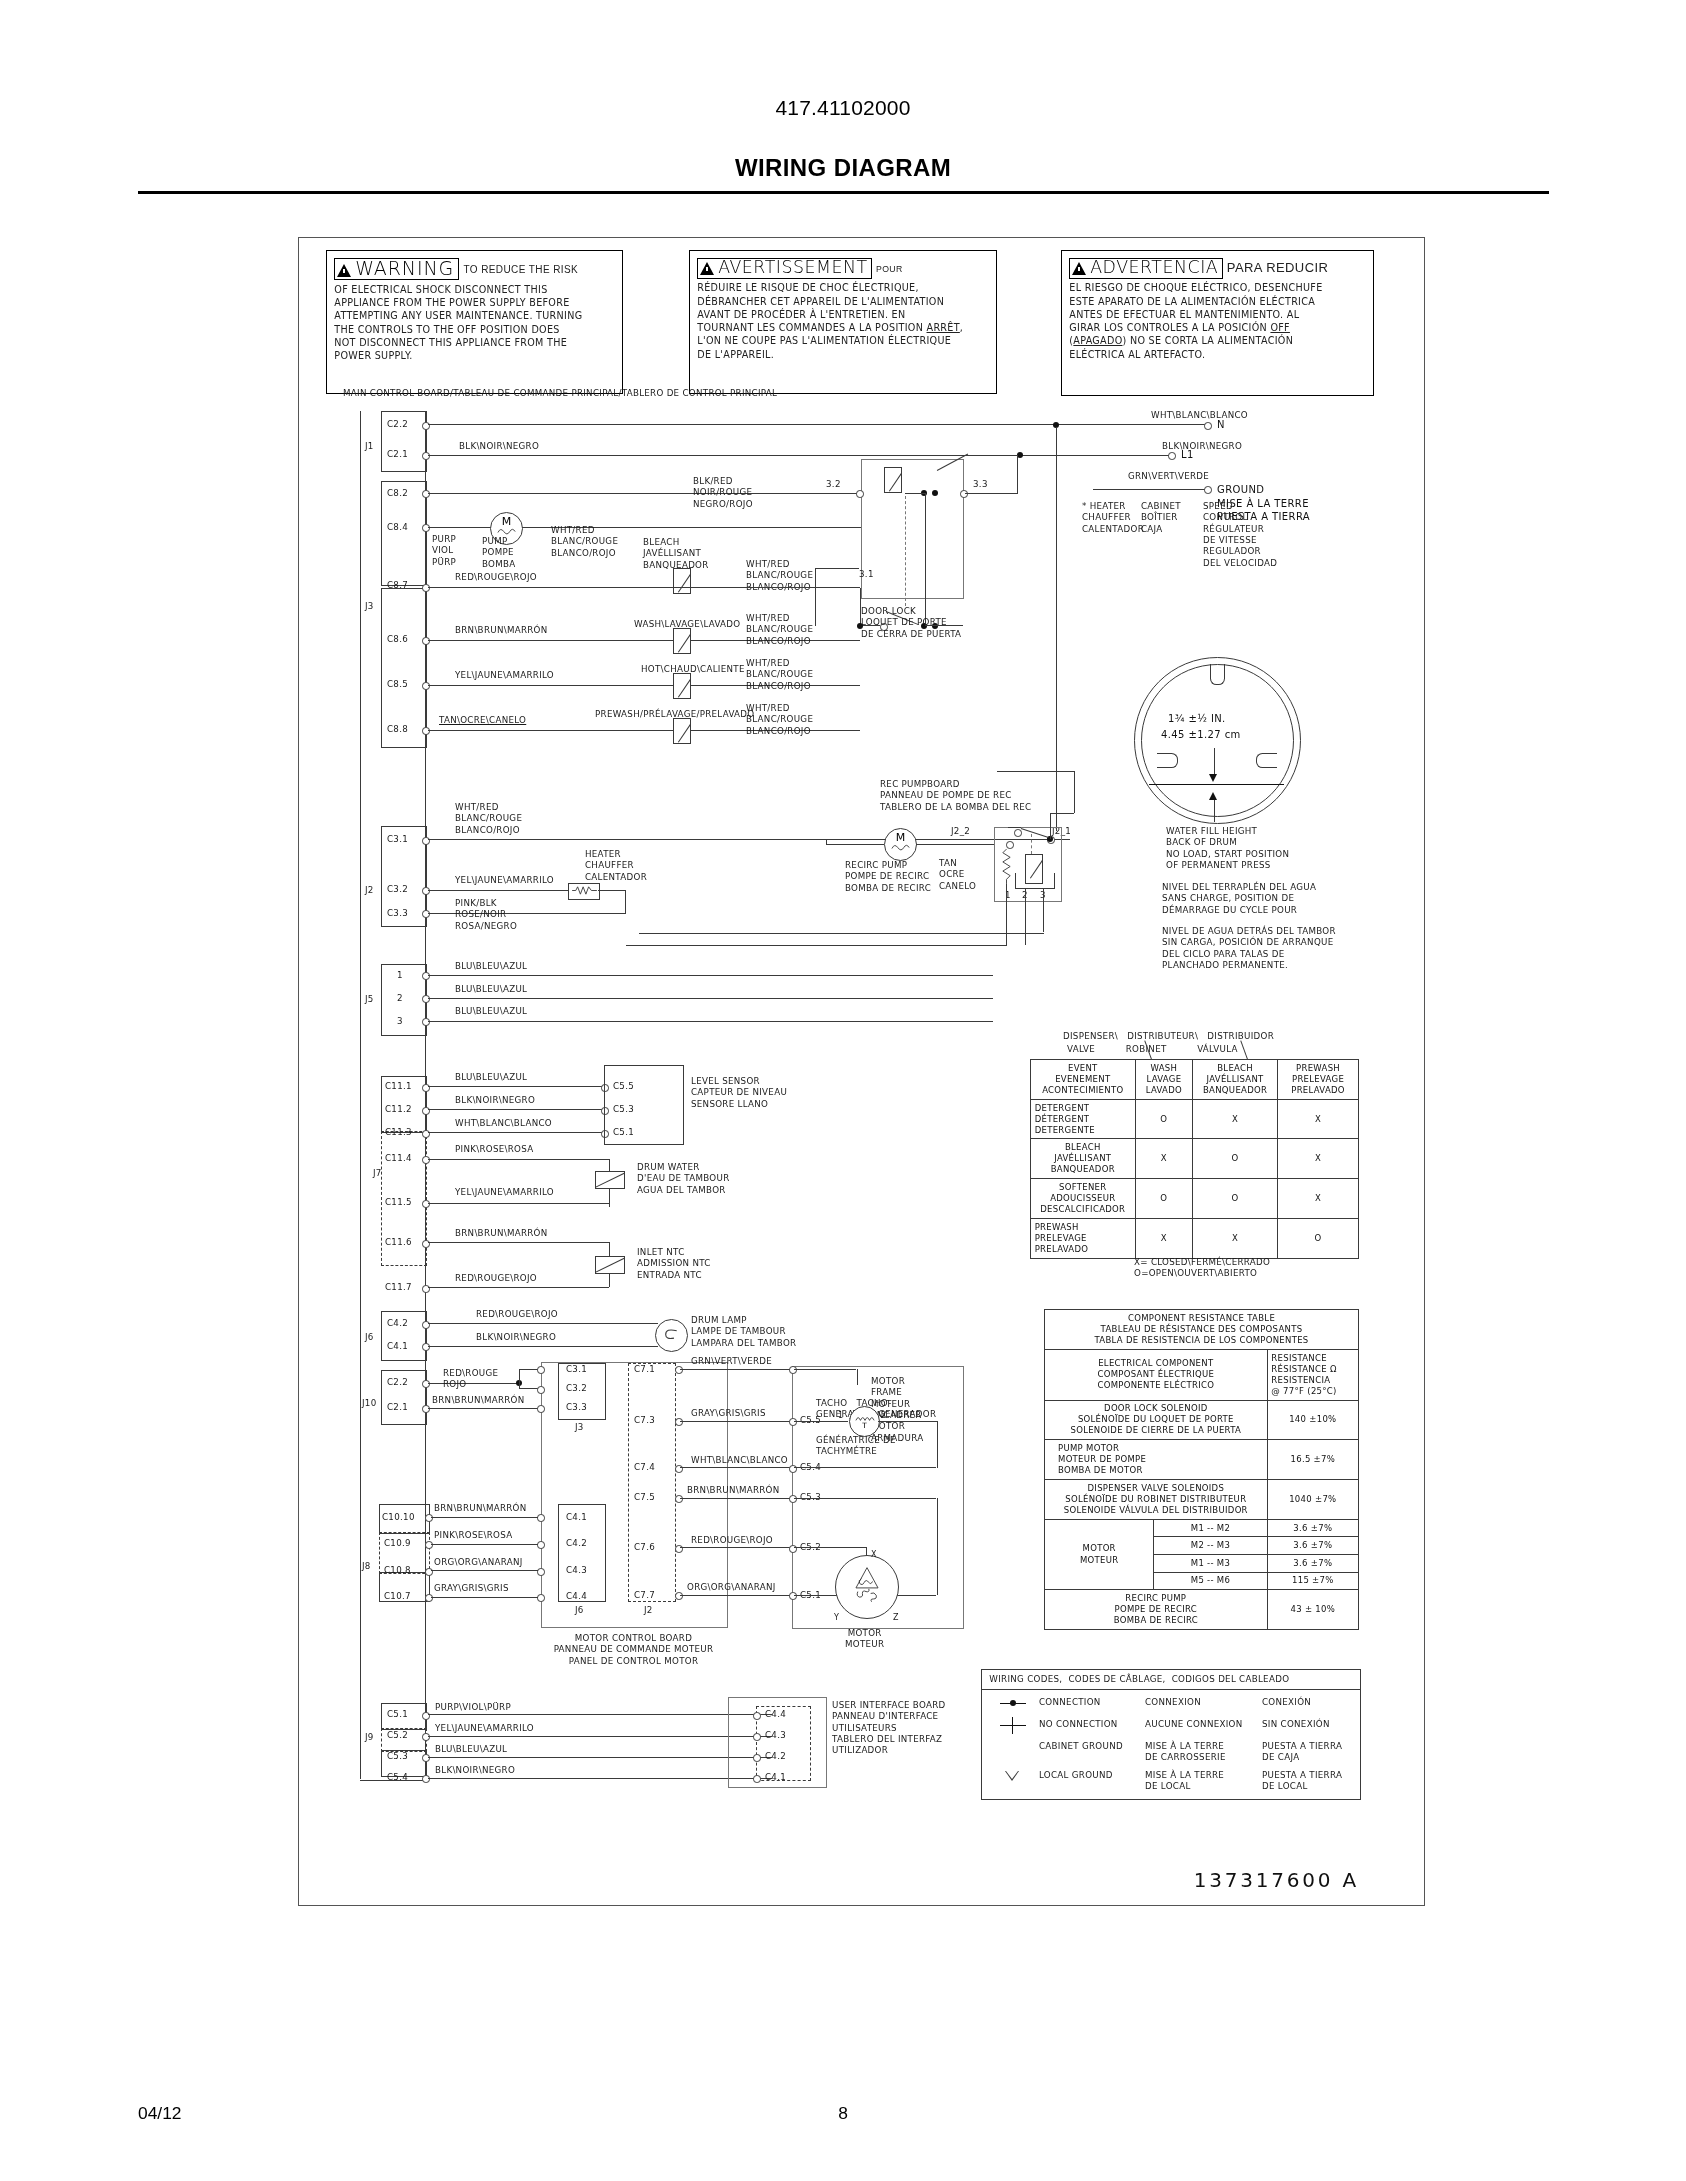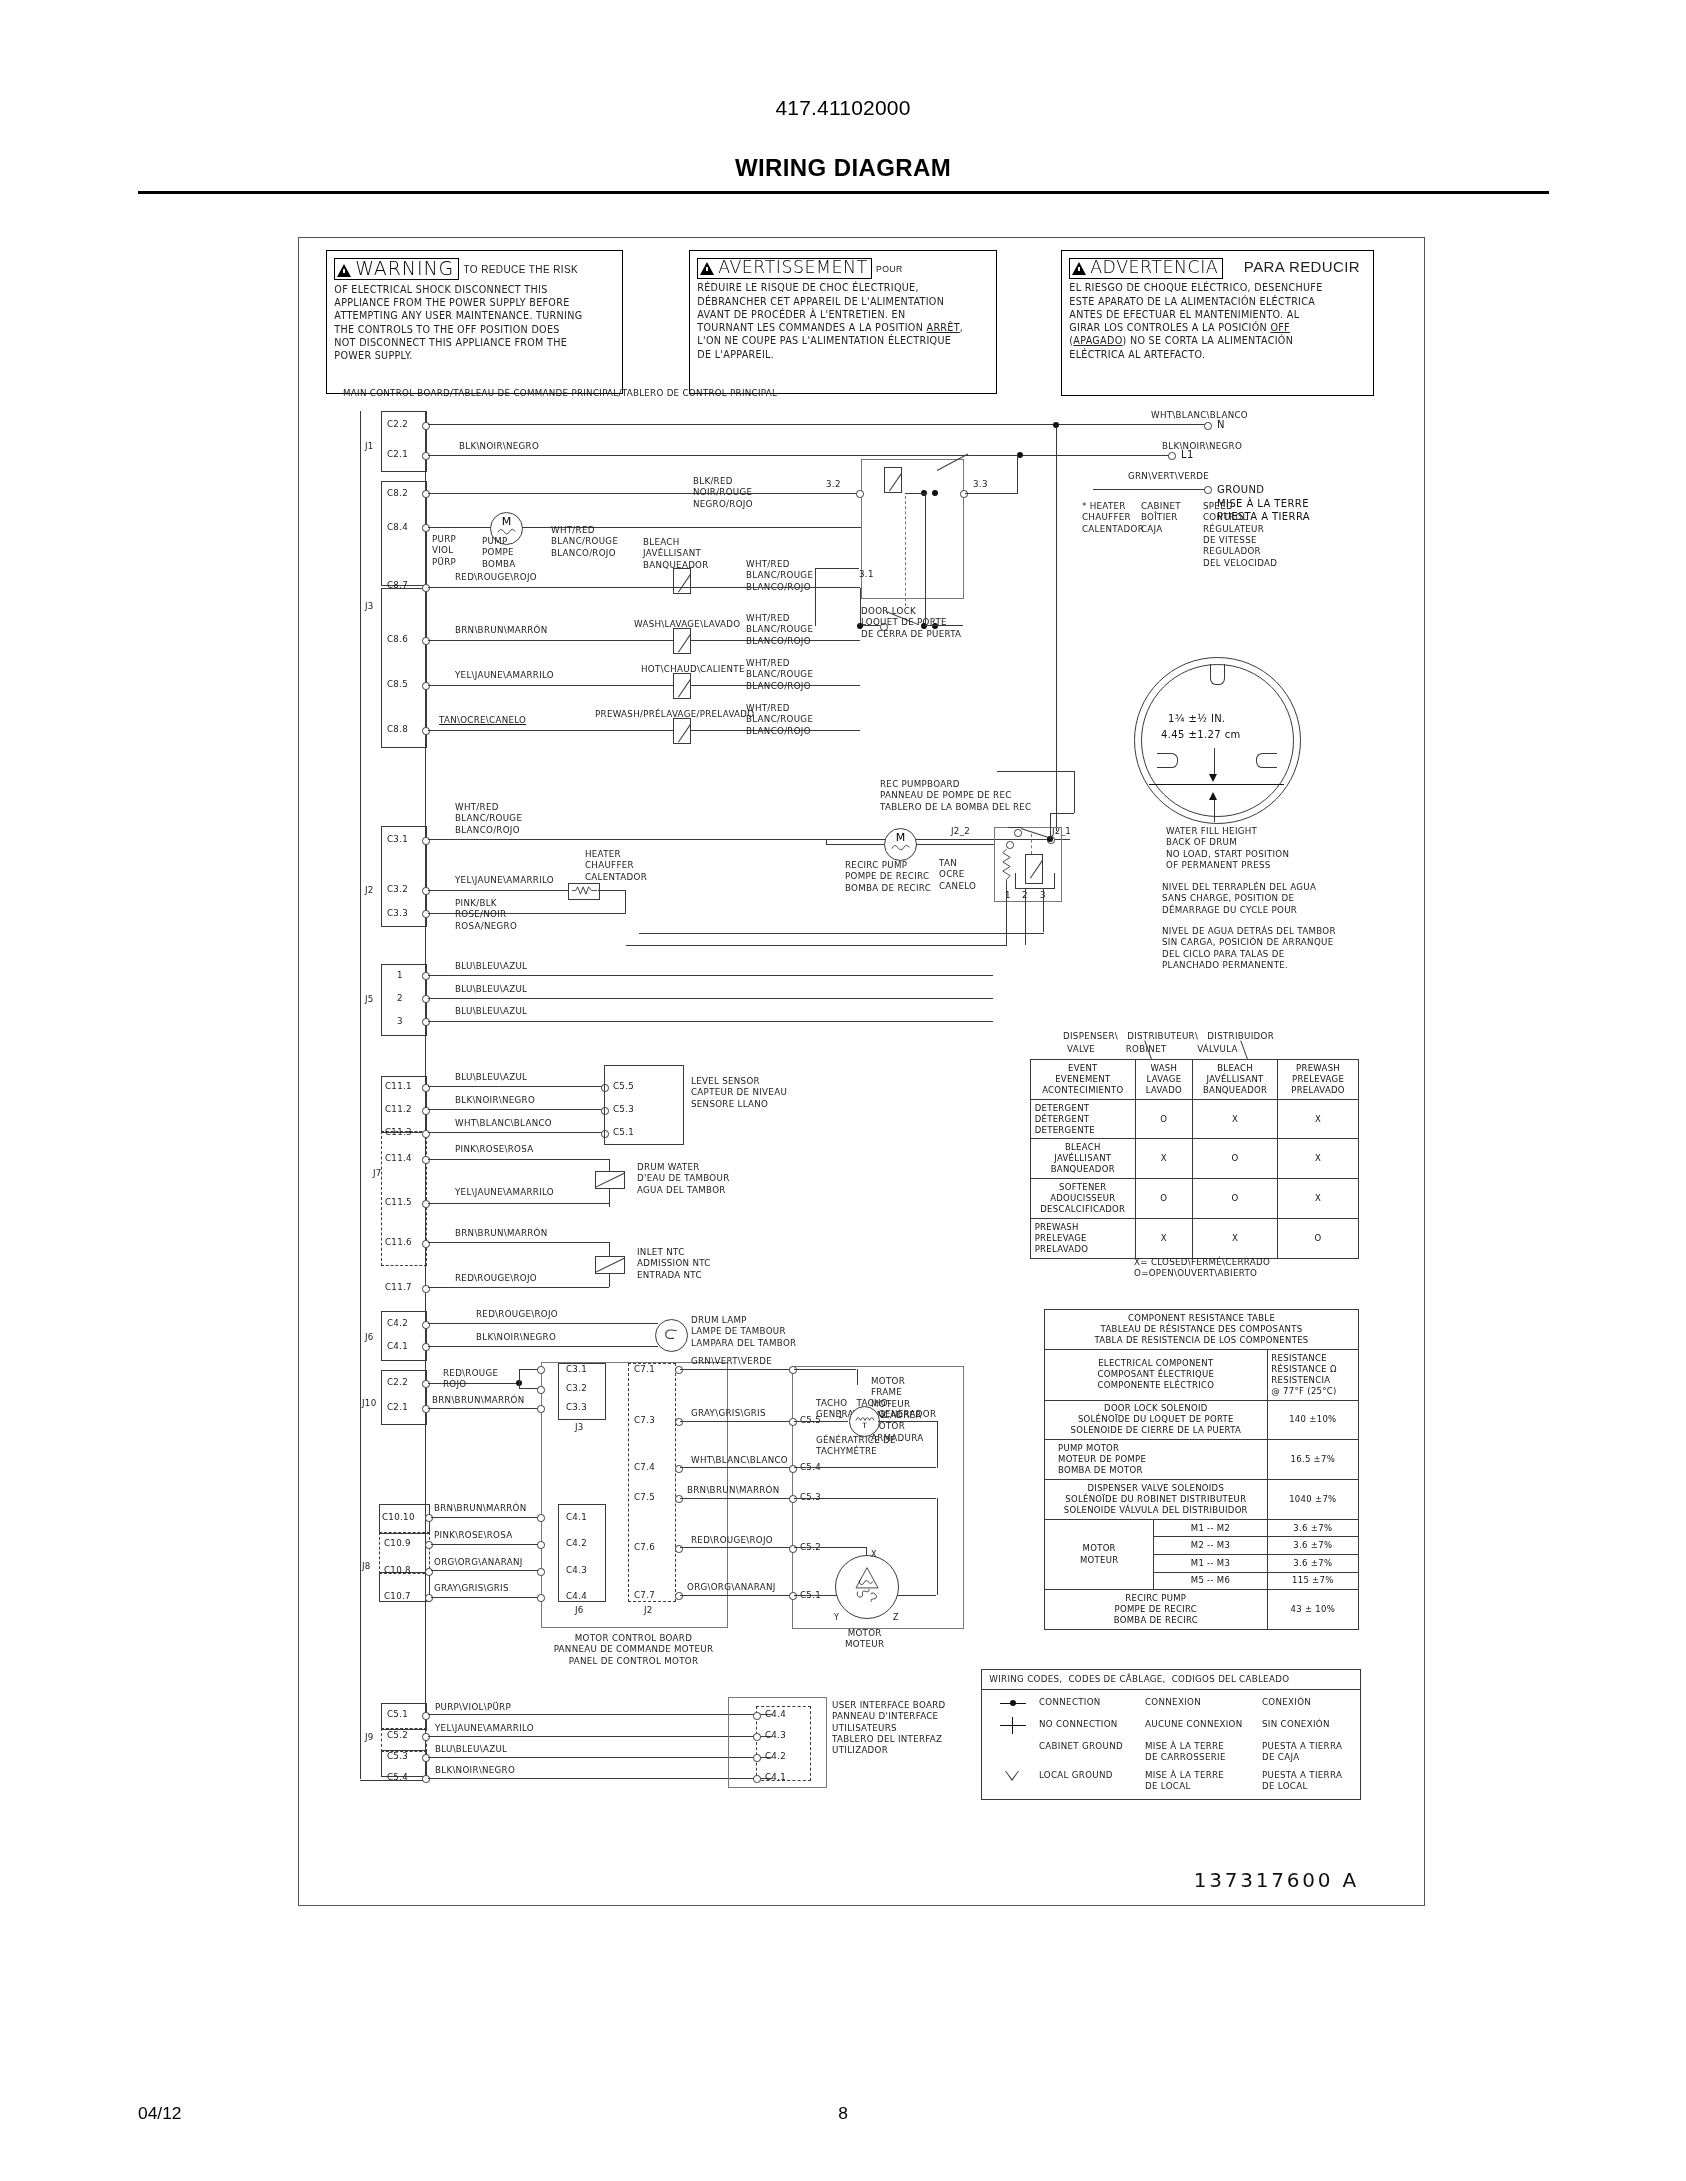--- a/index.html
+++ b/index.html
@@ -75,21 +75,21 @@
     <div class="wbody" style="white-space:pre-line;margin-top:2.8px;"><span>RÉDUIRE LE RISQUE DE CHOC ÉLECTRIQUE,
 DÉBRANCHER CET APPAREIL DE L'ALIMENTATION
 AVANT DE PROCÉDER À L'ENTRETIEN. EN
 TOURNANT LES COMMANDES A LA POSITION </span><u class="arret">ARRÊT</u><span>,
 L'ON NE COUPE PAS L'ALIMENTATION ÉLECTRIQUE
 DE L'APPAREIL.</span></div>
   </div>
 
   <div class="abs warnbox" style="left:1061px;top:250px;width:296px;height:131px;padding:7.3px 7.3px 5.5px 7.3px;">
     <div style="white-space:nowrap;">
-      <span class="warnhead"><span class="tri"></span> <span class="wtitle sm">ADVERTENCIA</span></span><span class="wsuffix" style="margin-left:21px;font-size:15px;">PARA REDUCIR</span>
+      <span class="warnhead"><span class="tri"></span> <span class="wtitle sm">ADVERTENCIA</span></span><span class="wsuffix" style="margin-left:4px;font-size:13px;">PARA REDUCIR</span>
     </div>
     <div class="wbody" style="white-space:pre-line;margin-top:2.8px;"><span>EL RIESGO DE CHOQUE ELÉCTRICO, DESENCHUFE
 ESTE APARATO DE LA ALIMENTACIÓN ELÉCTRICA
 ANTES DE EFECTUAR EL MANTENIMIENTO. AL
 GIRAR LOS CONTROLES A LA POSICIÓN </span><u>OFF</u><span>
 (</span><u>APAGADO</u><span>) NO SE CORTA LA ALIMENTACIÓN
 ELÉCTRICA AL ARTEFACTO.</span></div>
   </div>
 
   <div class="abs lbl" style="left:343px;top:388px;">MAIN CONTROL BOARD/TABLEAU DE COMMANDE PRINCIPAL/TABLERO DE CONTROL PRINCIPAL</div>

